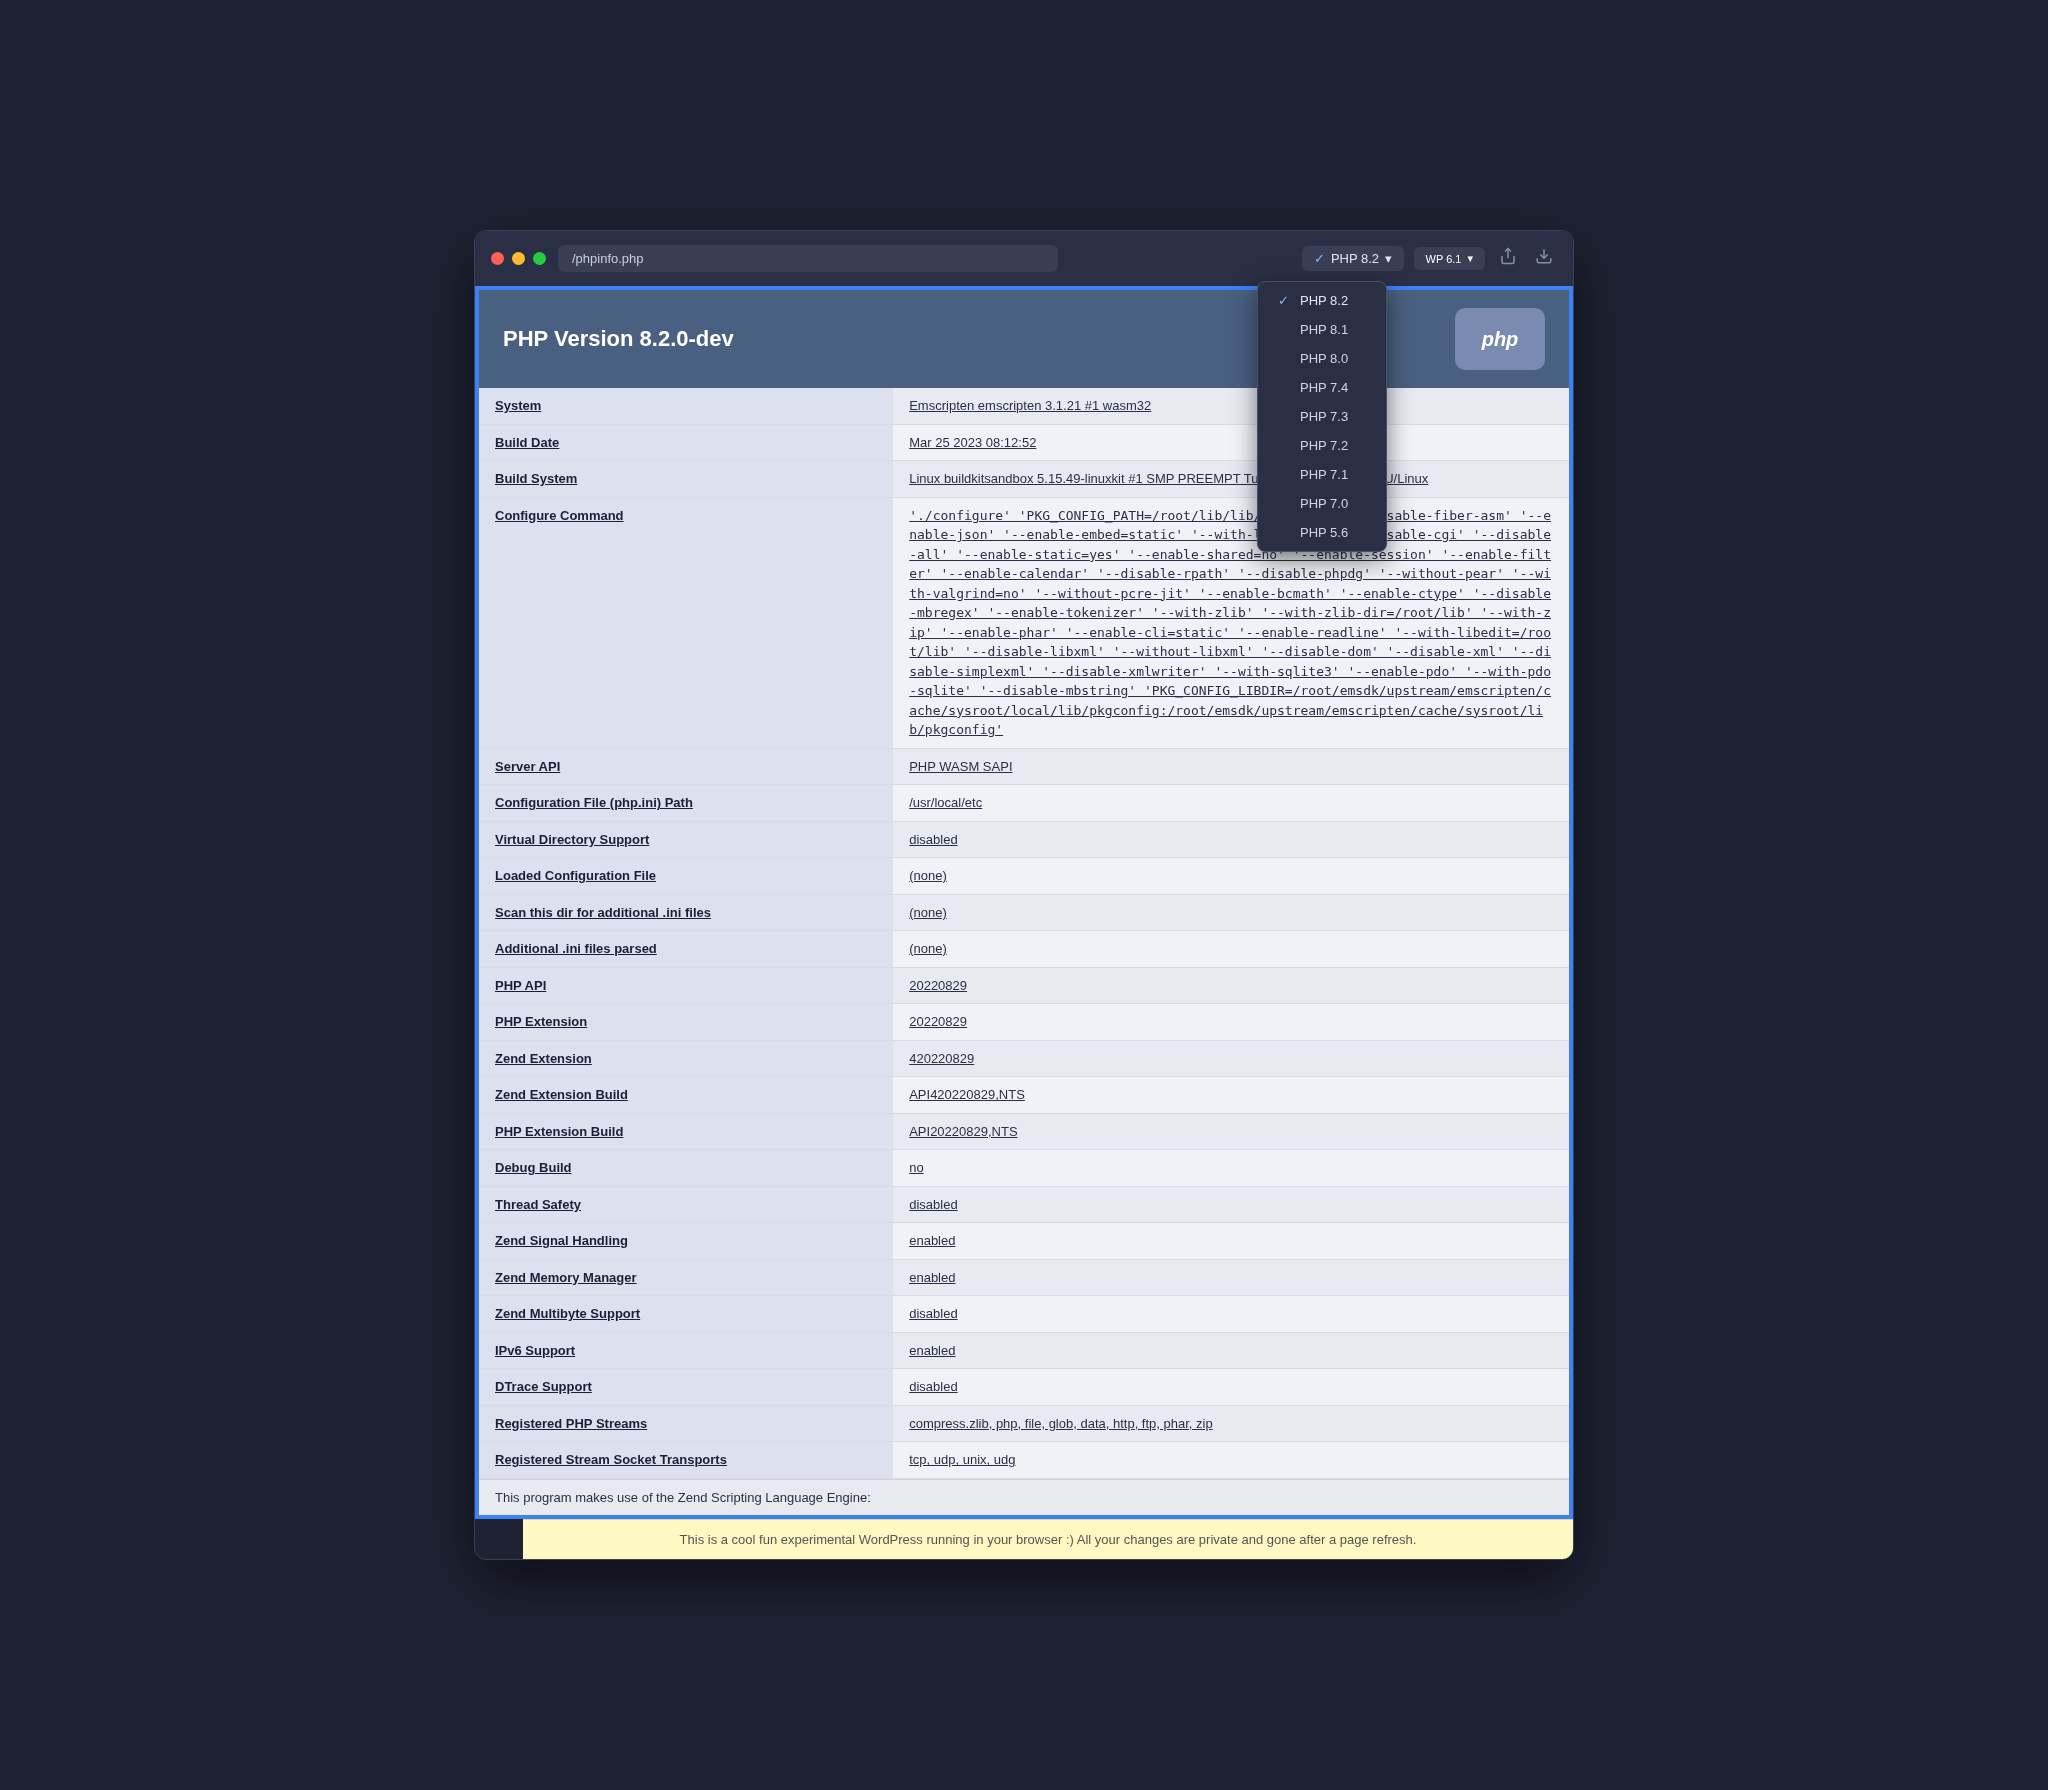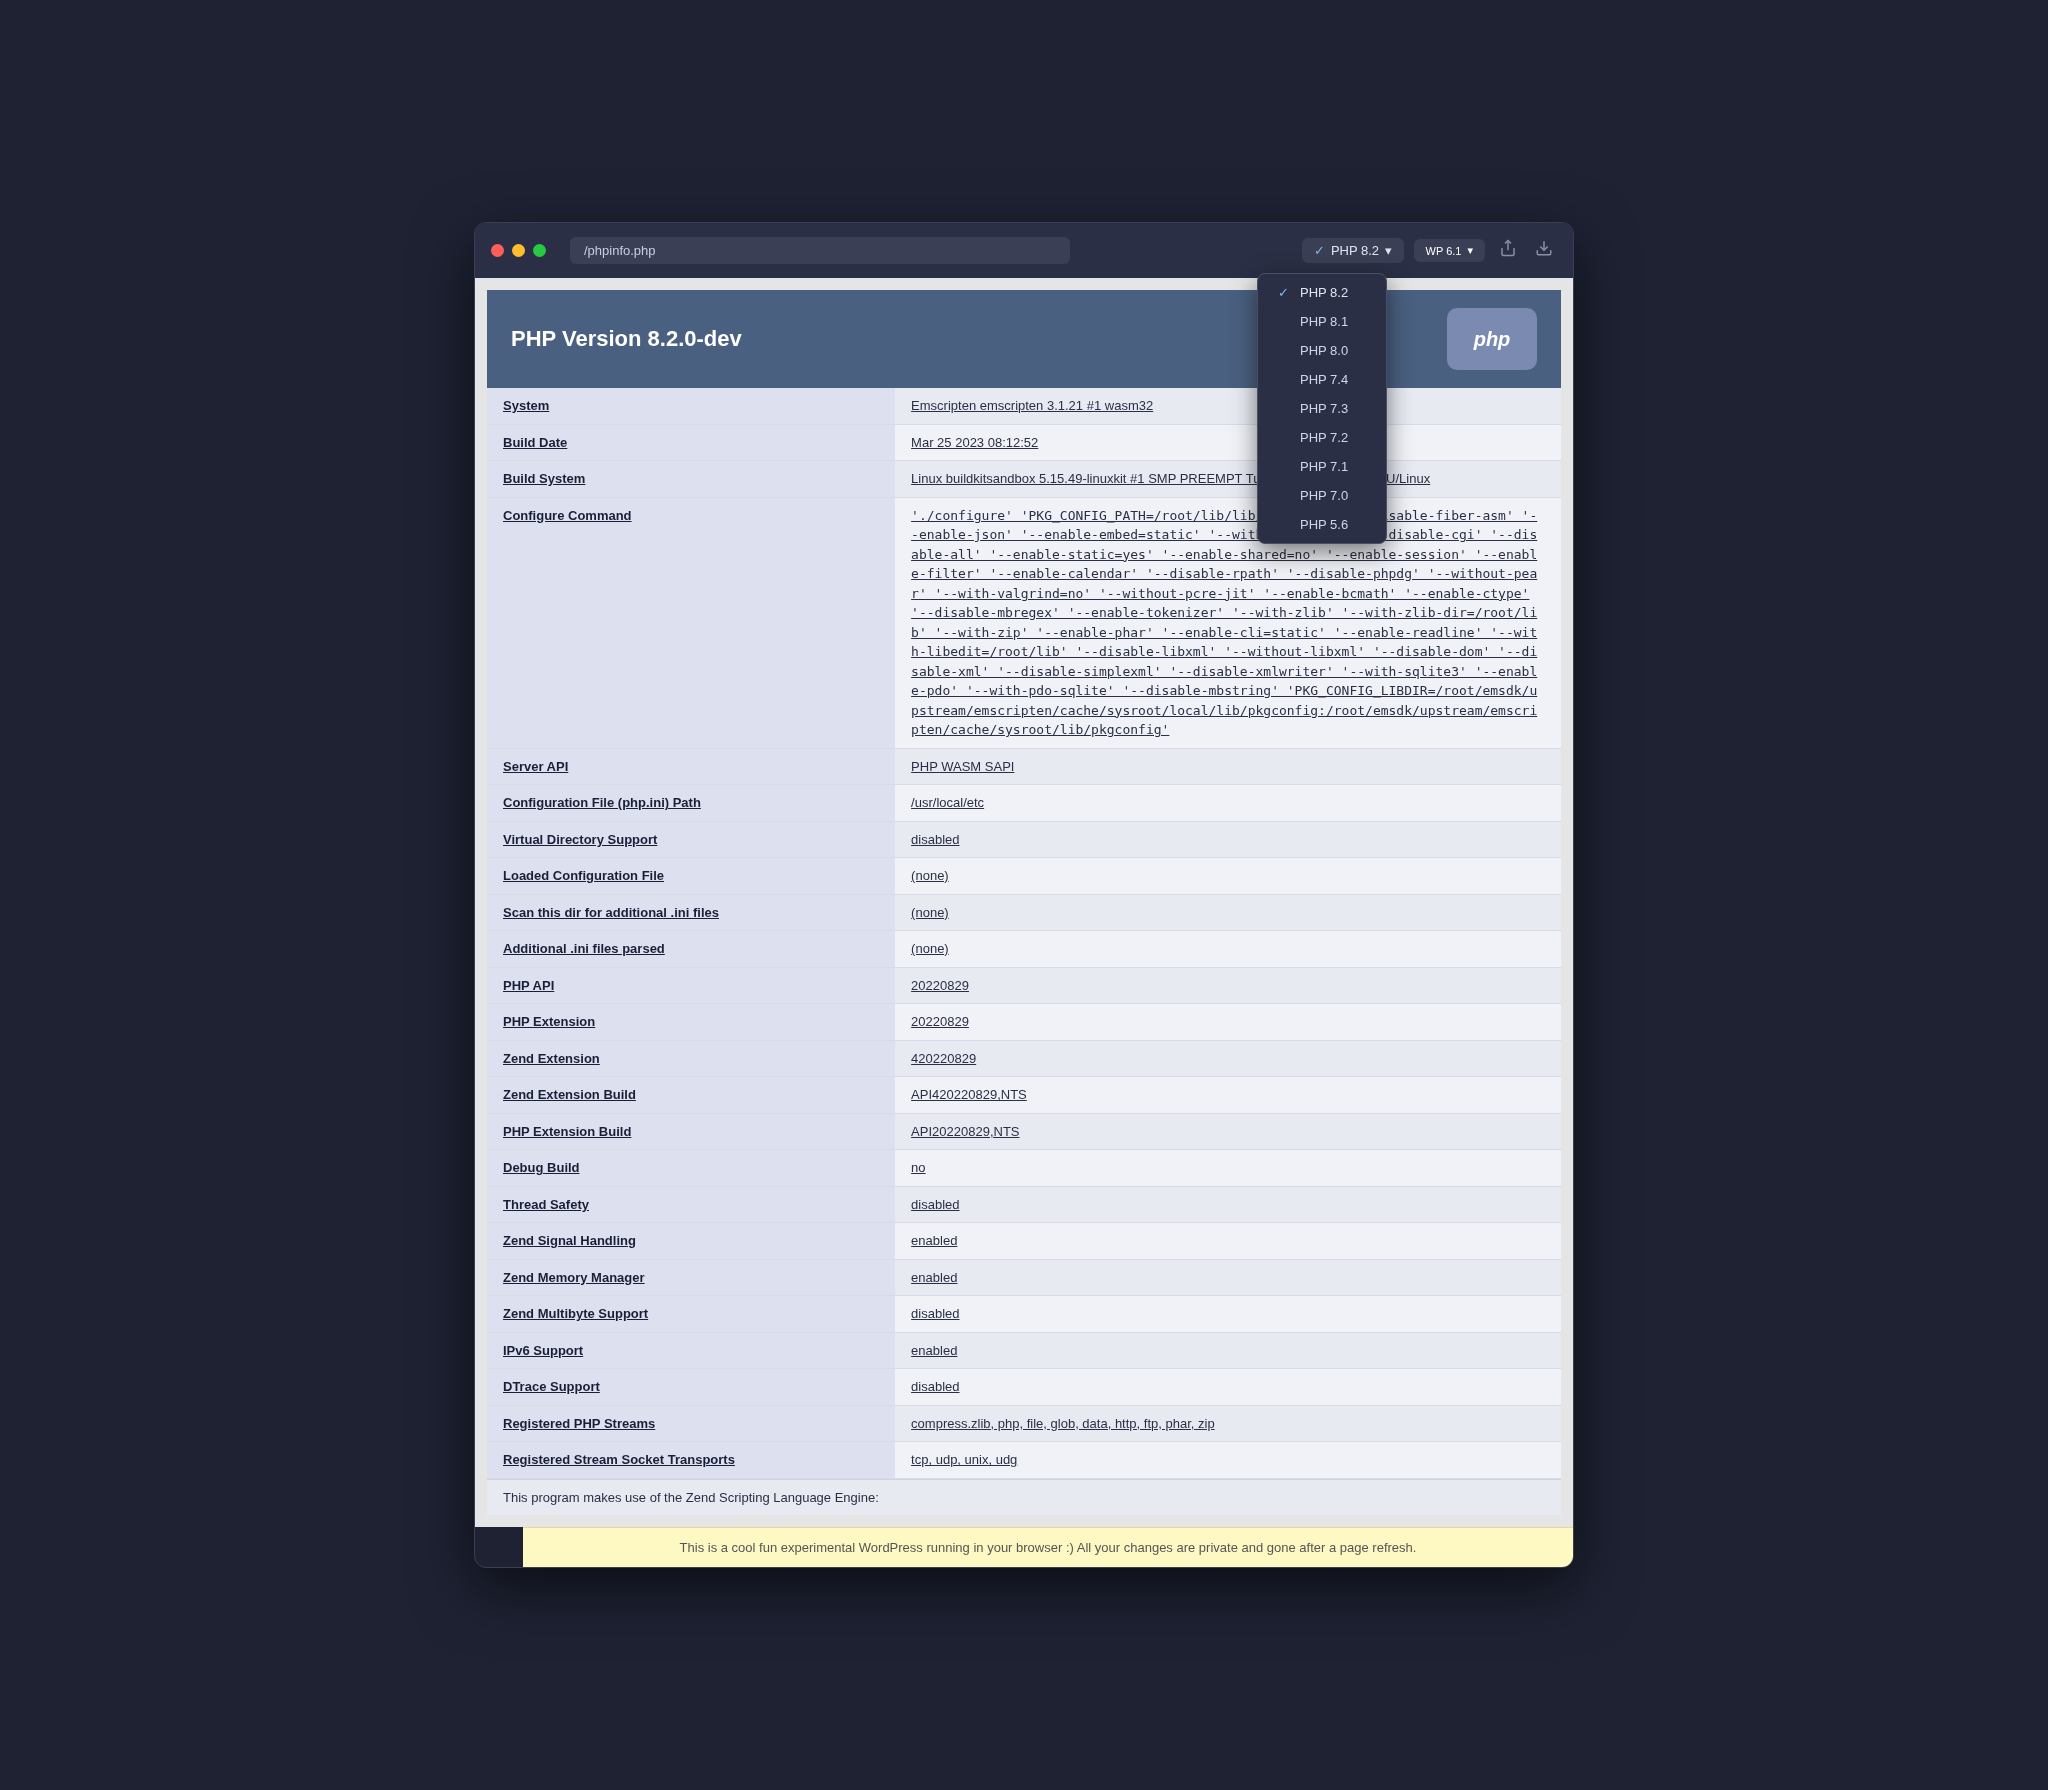--- a/index.html
+++ b/index.html
@@ -18,21 +18,21 @@
       border-radius: 12px;
       overflow: hidden;
       box-shadow: 0 20px 60px rgba(0,0,0,0.6);
       border: 1px solid #3a3f55;
     }
     .titlebar {
       background: #2a2f45;
       padding: 12px 16px;
       display: flex;
       align-items: center;
-      gap: 24px;
+      gap: 12px;
       position: relative;
     }
     .traffic-lights {
       display: flex;
       gap: 8px;
     }
     .tl {
       width: 13px;
       height: 13px;
       border-radius: 50%;
@@ -113,22 +113,22 @@
       gap: 8px;
     }
     .dropdown-item.selected {
       color: #e0e4f0;
     }
     .dropdown-item .check {
       color: #7eb8f7;
       width: 14px;
     }
     .content {
-      background: #e5e5e5;
-      padding: 12px;
+      background: #3b82f6;
+      padding: 4px;
     }
     .php-header {
       background: #4a6080;
       padding: 18px 24px;
       display: flex;
       align-items: center;
       justify-content: space-between;
     }
     .php-version-title {
       color: #ffffff;

